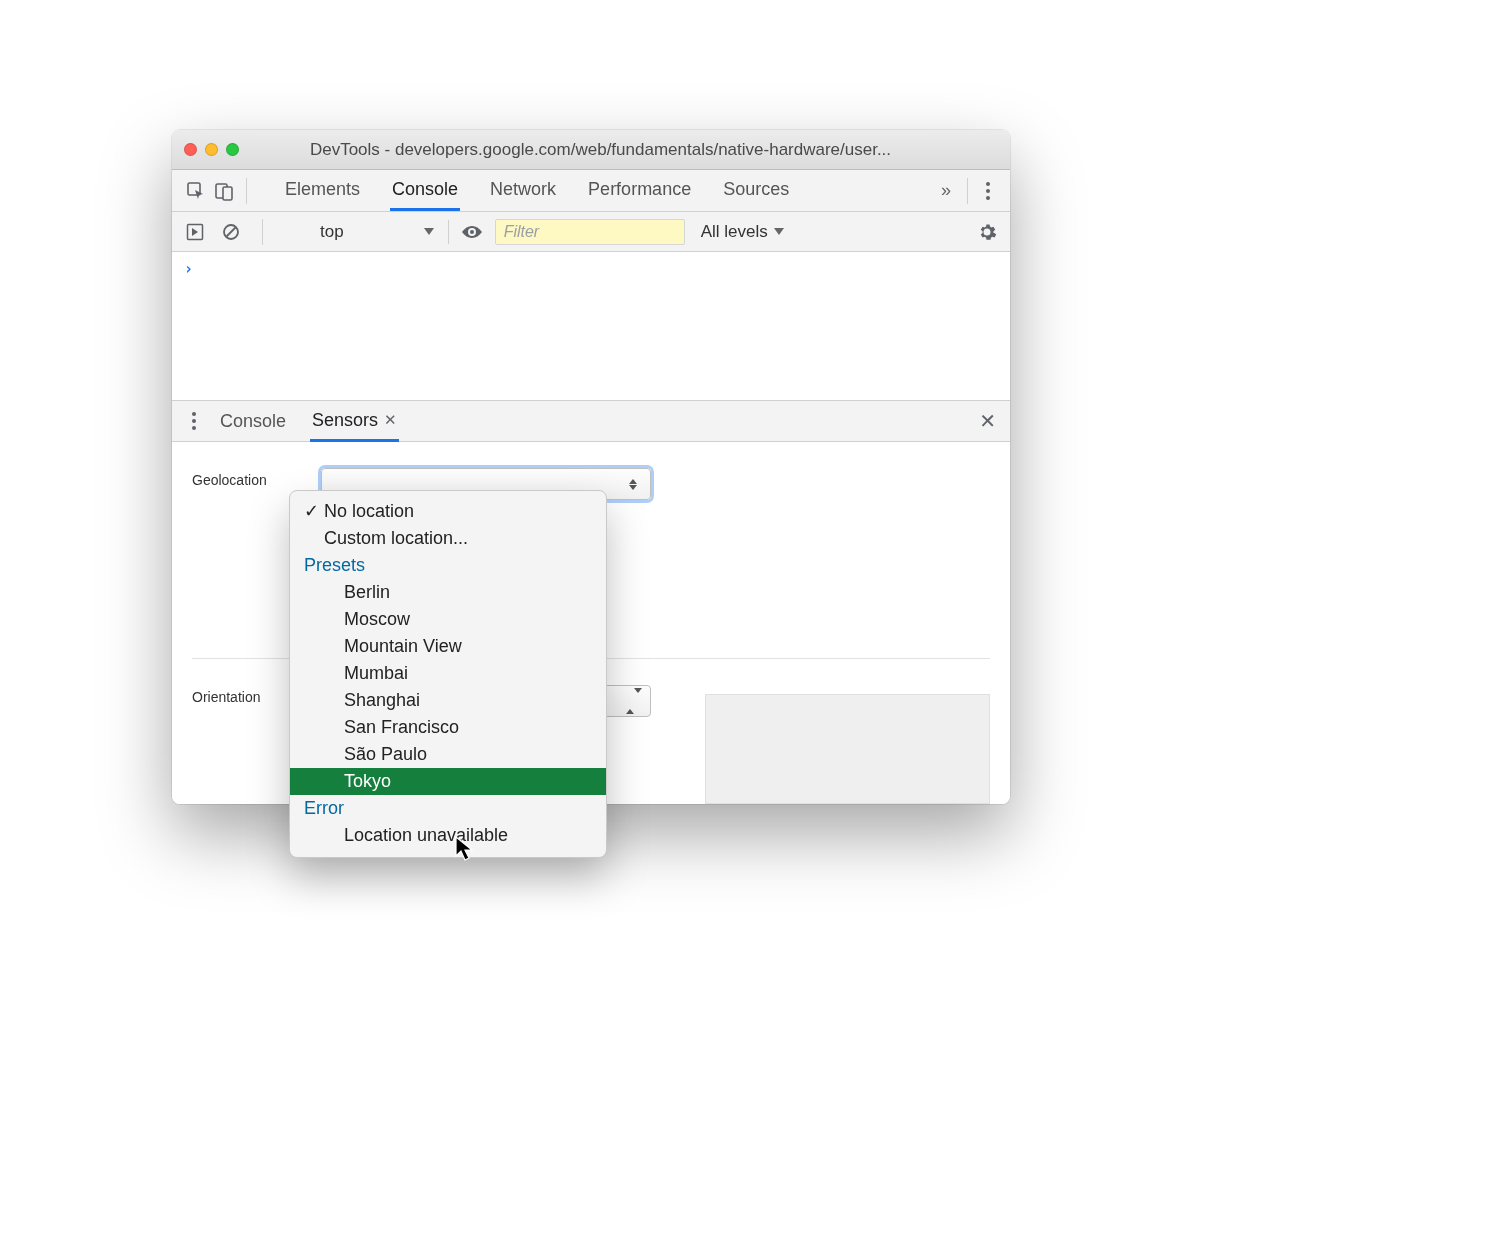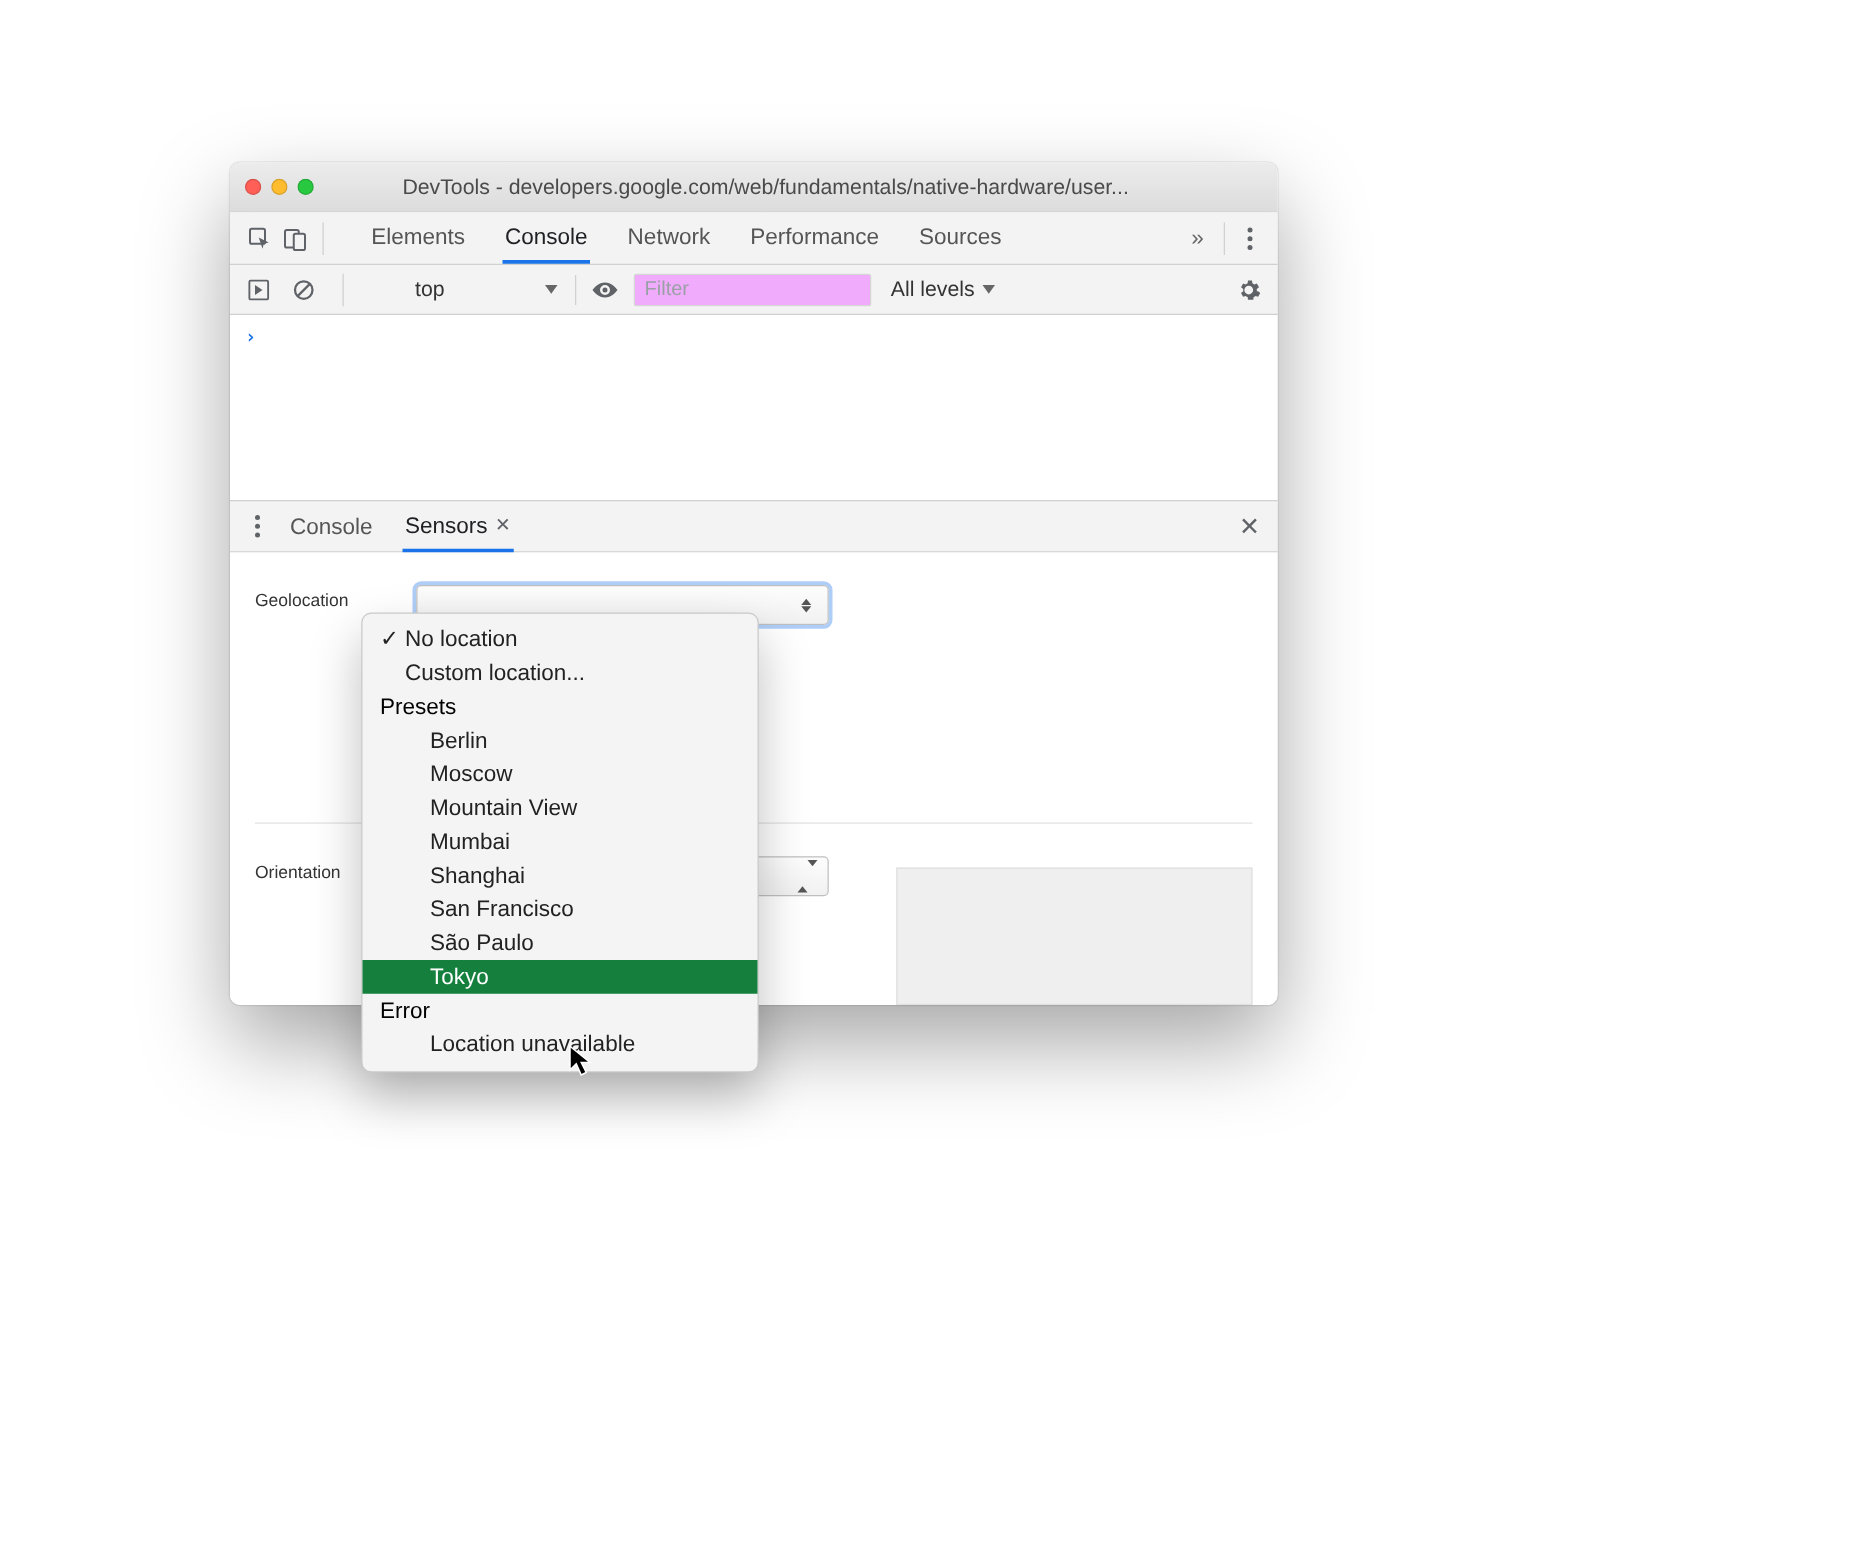--- a/index.html
+++ b/index.html
@@ -5,21 +5,21 @@
   * { box-sizing: border-box; margin: 0; padding: 0; }
   body {
     font-family: -apple-system, BlinkMacSystemFont, "Helvetica Neue", Arial, sans-serif;
     background: #fff;
     width: 1496px;
     height: 1252px;
     position: relative;
   }
   .window {
     position: absolute;
-    left: 184px;
+    left: 172px;
     top: 130px;
     width: 838px;
     background: #fff;
     border-radius: 8px;
     box-shadow: 0 30px 70px rgba(0,0,0,0.35), 0 0 0 1px rgba(0,0,0,0.08);
     overflow: visible;
   }
   
   .titlebar {
     height: 40px;
@@ -99,22 +99,22 @@
   .ctx-select {
     display:flex; align-items:center; gap: 80px;
     font-size: 17px; color:#333;
     padding: 2px 8px; cursor:pointer;
     border-right: 1px solid #d0d0d0;
     padding-right: 14px;
     margin-left: 31px;
   }
   .eye-icon { color:#5f6368; }
   .filter-input {
-    background:#f0abfc; border:1px solid #d6d6d6; border-radius:2px;
-    height:26px; width:190px; padding:0 8px; font-size:16px; color:#333;
+    background:#fef9c3; border:1px solid #d6d6d6; border-radius:2px;
+    height:26px; width:190px; padding:0 8px; font-size:16px; color:#333;font-style:italic;
   }
   .filter-input::placeholder { color:#9aa0a6; }
   .levels-select {
     display:flex; align-items:center; gap:6px; font-size:17px; color:#333;
     cursor:pointer; padding: 0 6px;
   }
   .gear { color:#5f6368; cursor:pointer; }
   
   .console-body {
     height: 148px;
@@ -198,21 +198,21 @@
   .dd-item {
     display:flex; align-items:center;
     font-size: 18px; color:#222;
     padding: 3px 14px 3px 14px;
     cursor:pointer;
   }
   .dd-item .check-slot { width: 20px; display:inline-block; color:#222; }
   .dd-item .indent { width: 20px; display:inline-block; }
   .dd-item.highlight { background:#15803d; color:#fff; }
   .dd-group {
-    font-size: 18px; color:#000000;
+    font-size: 18px; color:#0369a1;
     padding: 3px 14px;
   }
   
   .cursor {
     position:absolute;
     left: 455px;
     top: 836px;
     z-index: 20;
     pointer-events: none;
   }

